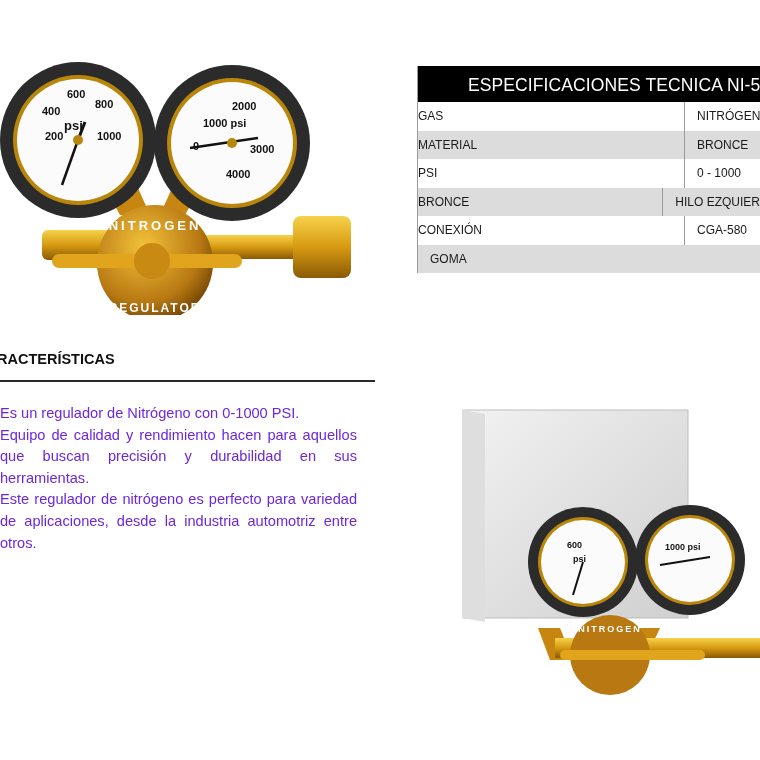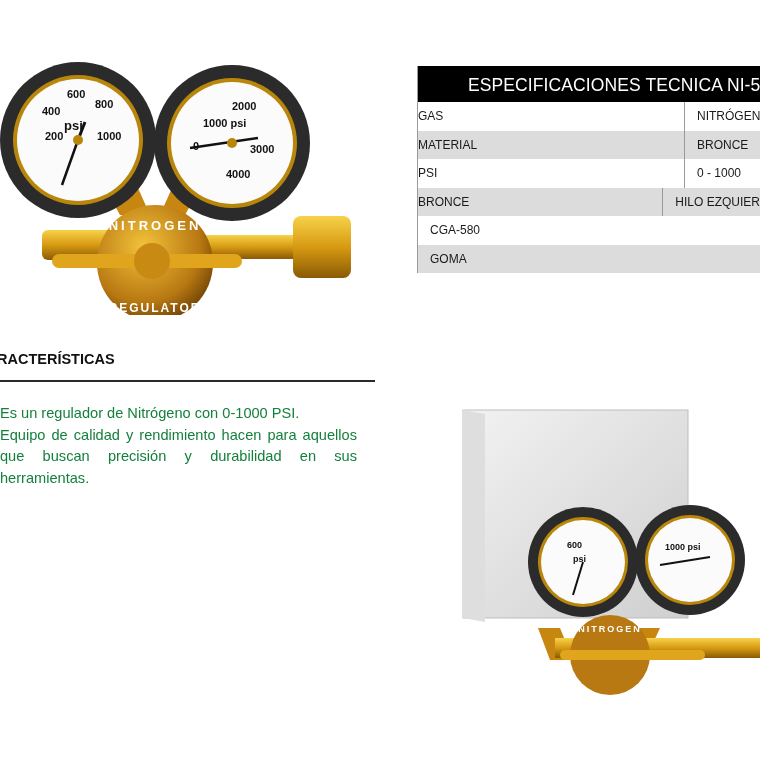--- a/index.html
+++ b/index.html
@@ -25,21 +25,21 @@
     .spec-row.alt { background: #dcdcdc; }
     .spec-row .k { width: 266px; text-align: left; line-height: 29px; border-right: 1px solid #9a9a9a; }
     .spec-row .v { flex: 1; text-align: left; padding-left: 12px; line-height: 29px; white-space: nowrap; }
 
     
     .feat-heading {
       left: -3px; top: 351px; font-weight: bold; font-size: 14.5px; color: #111;
       white-space: nowrap;
     }
     .feat-rule { left: 0; top: 380px; width: 375px; height: 2px; background: #2a2a2a; }
-    .feat-list { left: 0; top: 403px; width: 357px; font-size: 14.6px; line-height: 21.6px; color: #15803d; }
+    .feat-list { left: 0; top: 403px; width: 357px; font-size: 14.6px; line-height: 21.6px; color: #6d28d9; }
     .feat-item { text-align: justify; text-align-last: left; margin: 0; }
 
     
     .product-img { left: 0; top: 30px; width: 360px; height: 285px; }
     .box-img { left: 455px; top: 400px; width: 305px; height: 305px; }
   </style>
 </head>
 <body>
 
 <div class="abs product-img">
@@ -113,32 +113,34 @@
   </div>
   <div class="spec-row">
     <div class="k">PSI</div>
     <div class="v">0 - 1000</div>
   </div>
   <div class="spec-row alt">
     <div class="k">BRONCE</div>
     <div class="v">HILO EZQUIERDO</div>
   </div>
   <div class="spec-row">
+    <div class="k">CONEXIÓN</div>
     <div class="v">CGA-580</div>
   </div>
   <div class="spec-row alt">
     <div class="v">GOMA</div>
   </div>
 </div>
 
 <div class="abs feat-heading">RACTERÍSTICAS</div>
 <div class="abs feat-rule"></div>
 <div class="abs feat-list">
   <p class="feat-item">Es un regulador de Nitrógeno con 0-1000 PSI.</p>
   <p class="feat-item">Equipo de calidad y rendimiento hacen para aquellos que buscan precisión y durabilidad en sus herramientas.</p>
+  <p class="feat-item"> Este regulador de nitrógeno es perfecto para variedad de aplicaciones, desde la industria automotriz entre otros.</p>
 </div>
 
 <div class="abs box-img">
   <svg width="305" height="305" viewBox="0 0 305 305">
     <defs>
       <linearGradient id="boxG" x1="0" y1="0" x2="1" y2="1">
         <stop offset="0" stop-color="#f2f2f2"></stop>
           <stop offset="1" stop-color="#cfcfcf"></stop>
       </linearGradient>
       <linearGradient id="brassG2" x1="0" y1="0" x2="0" y2="1">

